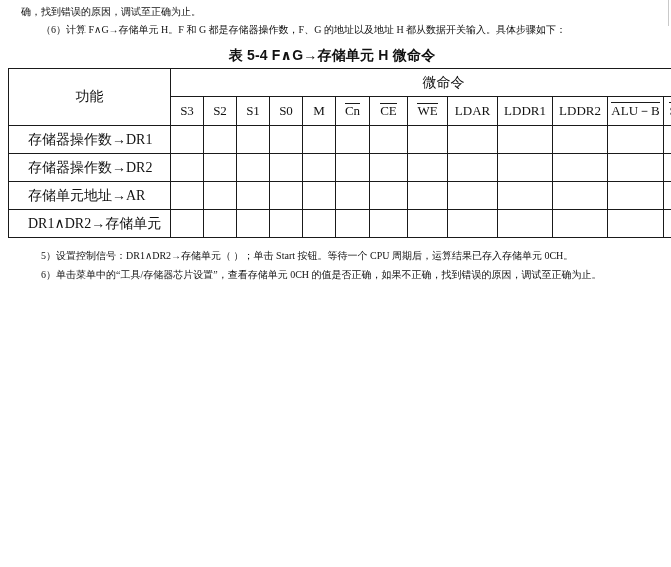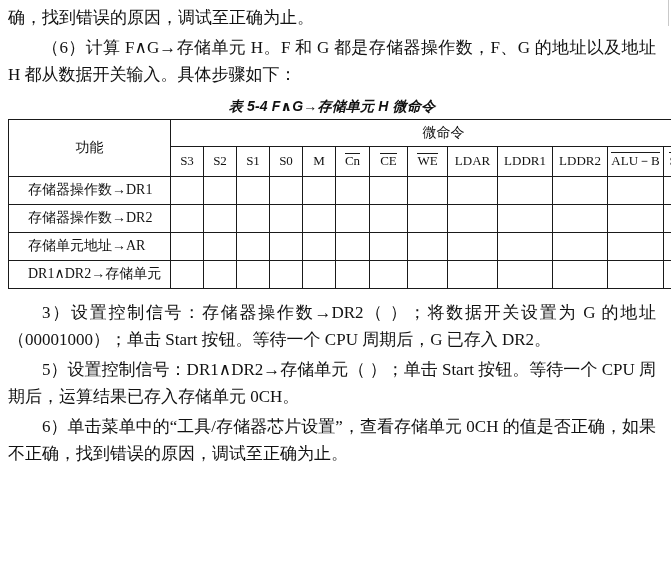--- a/index.html
+++ b/index.html
@@ -22,37 +22,36 @@
     padding: 0;
     box-sizing: border-box;
   }
   .content {
     position: absolute;
     left: 8px;
     top: 4px;
     width: 648px;
   }
   p.para {
-    margin: 0 0 2px 0;
-    font-size: 17px;
+    margin: 0 0 2px 13px;
+    font-size: 10px;
     line-height: 1.62;
     text-align: justify;
     text-justify: inter-ideograph;
   }
   p.indent {
     text-indent: 2em;
   }
   .tbl-caption {
     text-align: center;
     font-size: 14px;
     margin: 9px 0 3px 0;
     font-family: "Liberation Sans", "DejaVu Sans", sans-serif;
     font-weight: bold;
     letter-spacing: 0.2px;
-    font-style: italic;
   }
   table.micro {
     border-collapse: collapse;
     width: 648px;
     table-layout: fixed;
     font-size: 13px;
   }
   table.micro td, table.micro th {
     border: 1px solid #1a1a1a;
     text-align: center;
@@ -210,19 +209,18 @@
         <td class="cell"></td>
             <td class="cell"></td>
         <td class="cell"></td>
             <td class="cell"></td>
         <td class="cell"></td>
       </tr>
     </tbody>
       </table>
 
     <div class="after-table">
-      <p class="para indent">3）设置控制信号：存储器操作数→DR2（    ）；将数据开关设置为 G 的地址（00001000）；单击 Start 按钮。等待一个 CPU 周期后，G 已存入 DR2。</p>
       <p class="para indent">5）设置控制信号：DR1∧DR2→存储单元（    ）；单击 Start 按钮。等待一个 CPU 周期后，运算结果已存入存储单元 0CH。</p>
       <p class="para indent">6）单击菜单中的“工具/存储器芯片设置”，查看存储单元 0CH 的值是否正确，如果不正确，找到错误的原因，调试至正确为止。</p>
     </div>
 
   </div>
 </div>
 
 </body></html>

